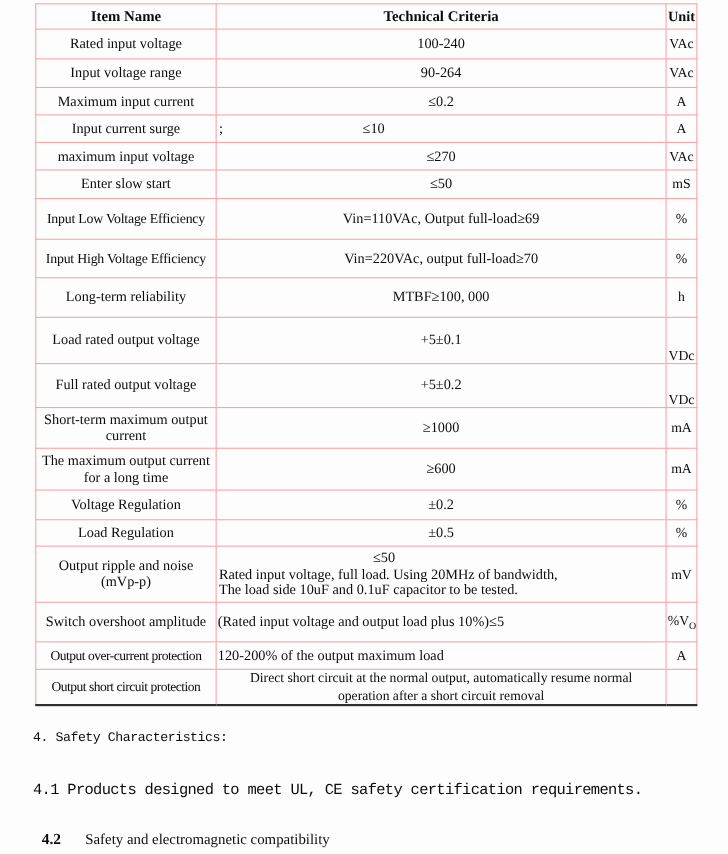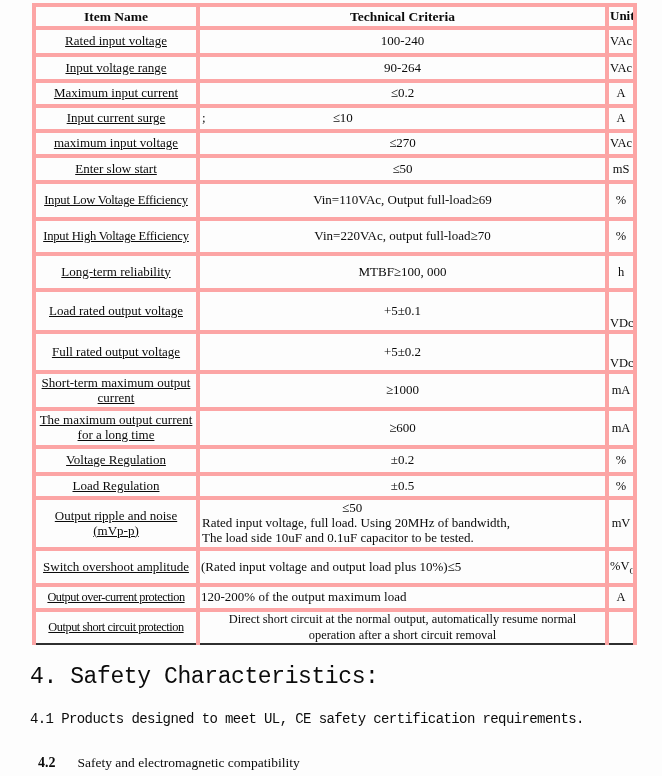--- a/index.html
+++ b/index.html
@@ -10,50 +10,50 @@
   }
   .page{position:absolute;inset:0;}
 
   
   table.spec{
     position:absolute;left:32px;top:3px;
     border-collapse:collapse;table-layout:fixed;width:601px;
   }
   col.c1{width:164px;} col.c2{width:409px;} col.c3{width:28px;}
   th,td{
-    border:4px solid #fca5a5;
+    border:1px solid #fca5a5;
     padding:0 2px;
     font-size:13px;line-height:1.15;
     text-align:center;vertical-align:middle;
     overflow:hidden;
   }
   th{font-weight:bold;font-size:13.5px;}
   td.unit,th.unit{font-size:12.5px;padding:0 1px;}
   th.unit{font-size:13px;margin-left:46px;}
-  td.item{font-size:13px;text-decoration:underline;}
+  td.item{font-size:13px;}
   td.item.fit{white-space:nowrap;font-size:12.6px;letter-spacing:-0.2px;}
   td.item.squeeze{white-space:nowrap;font-size:12.3px;letter-spacing:-0.45px;padding:0 0;}
   td.crit-left{text-align:left;padding-left:1px;}
   td.vbottom{vertical-align:bottom;padding-bottom:1px;line-height:1;margin-top:24px;}
   
   .surge-wrap{display:flex;align-items:center;text-align:left;}
   .surge-val{margin-left:127px;text-align:center;}
   
   td.crit-ripple{text-align:left;padding-left:2px;}
   .rip1{margin-left:140px;}
   
   td.crit-small{font-size:12.4px;line-height:1.25;}
   sub.usub{font-size:9px;}
   tbody tr:last-child td{border-bottom:2px solid #2f2f2f;}
 
   
   .sec-heading{
     position:absolute;left:30px;top:664px;
     font-family:"Liberation Mono", monospace;
-    font-size:23px;letter-spacing:-0.4px;white-space:pre;
+    font-size:12px;letter-spacing:-0.4px;white-space:pre;
   }
   .sec-41{
     position:absolute;left:30px;top:711px;
     font-family:"Liberation Mono", monospace;
     font-size:14px;letter-spacing:-0.6px;white-space:pre;
   }
   .sec-42{
     position:absolute;left:38px;top:755px;
     font-family:"Liberation Serif", serif;font-size:13.5px;
   }

